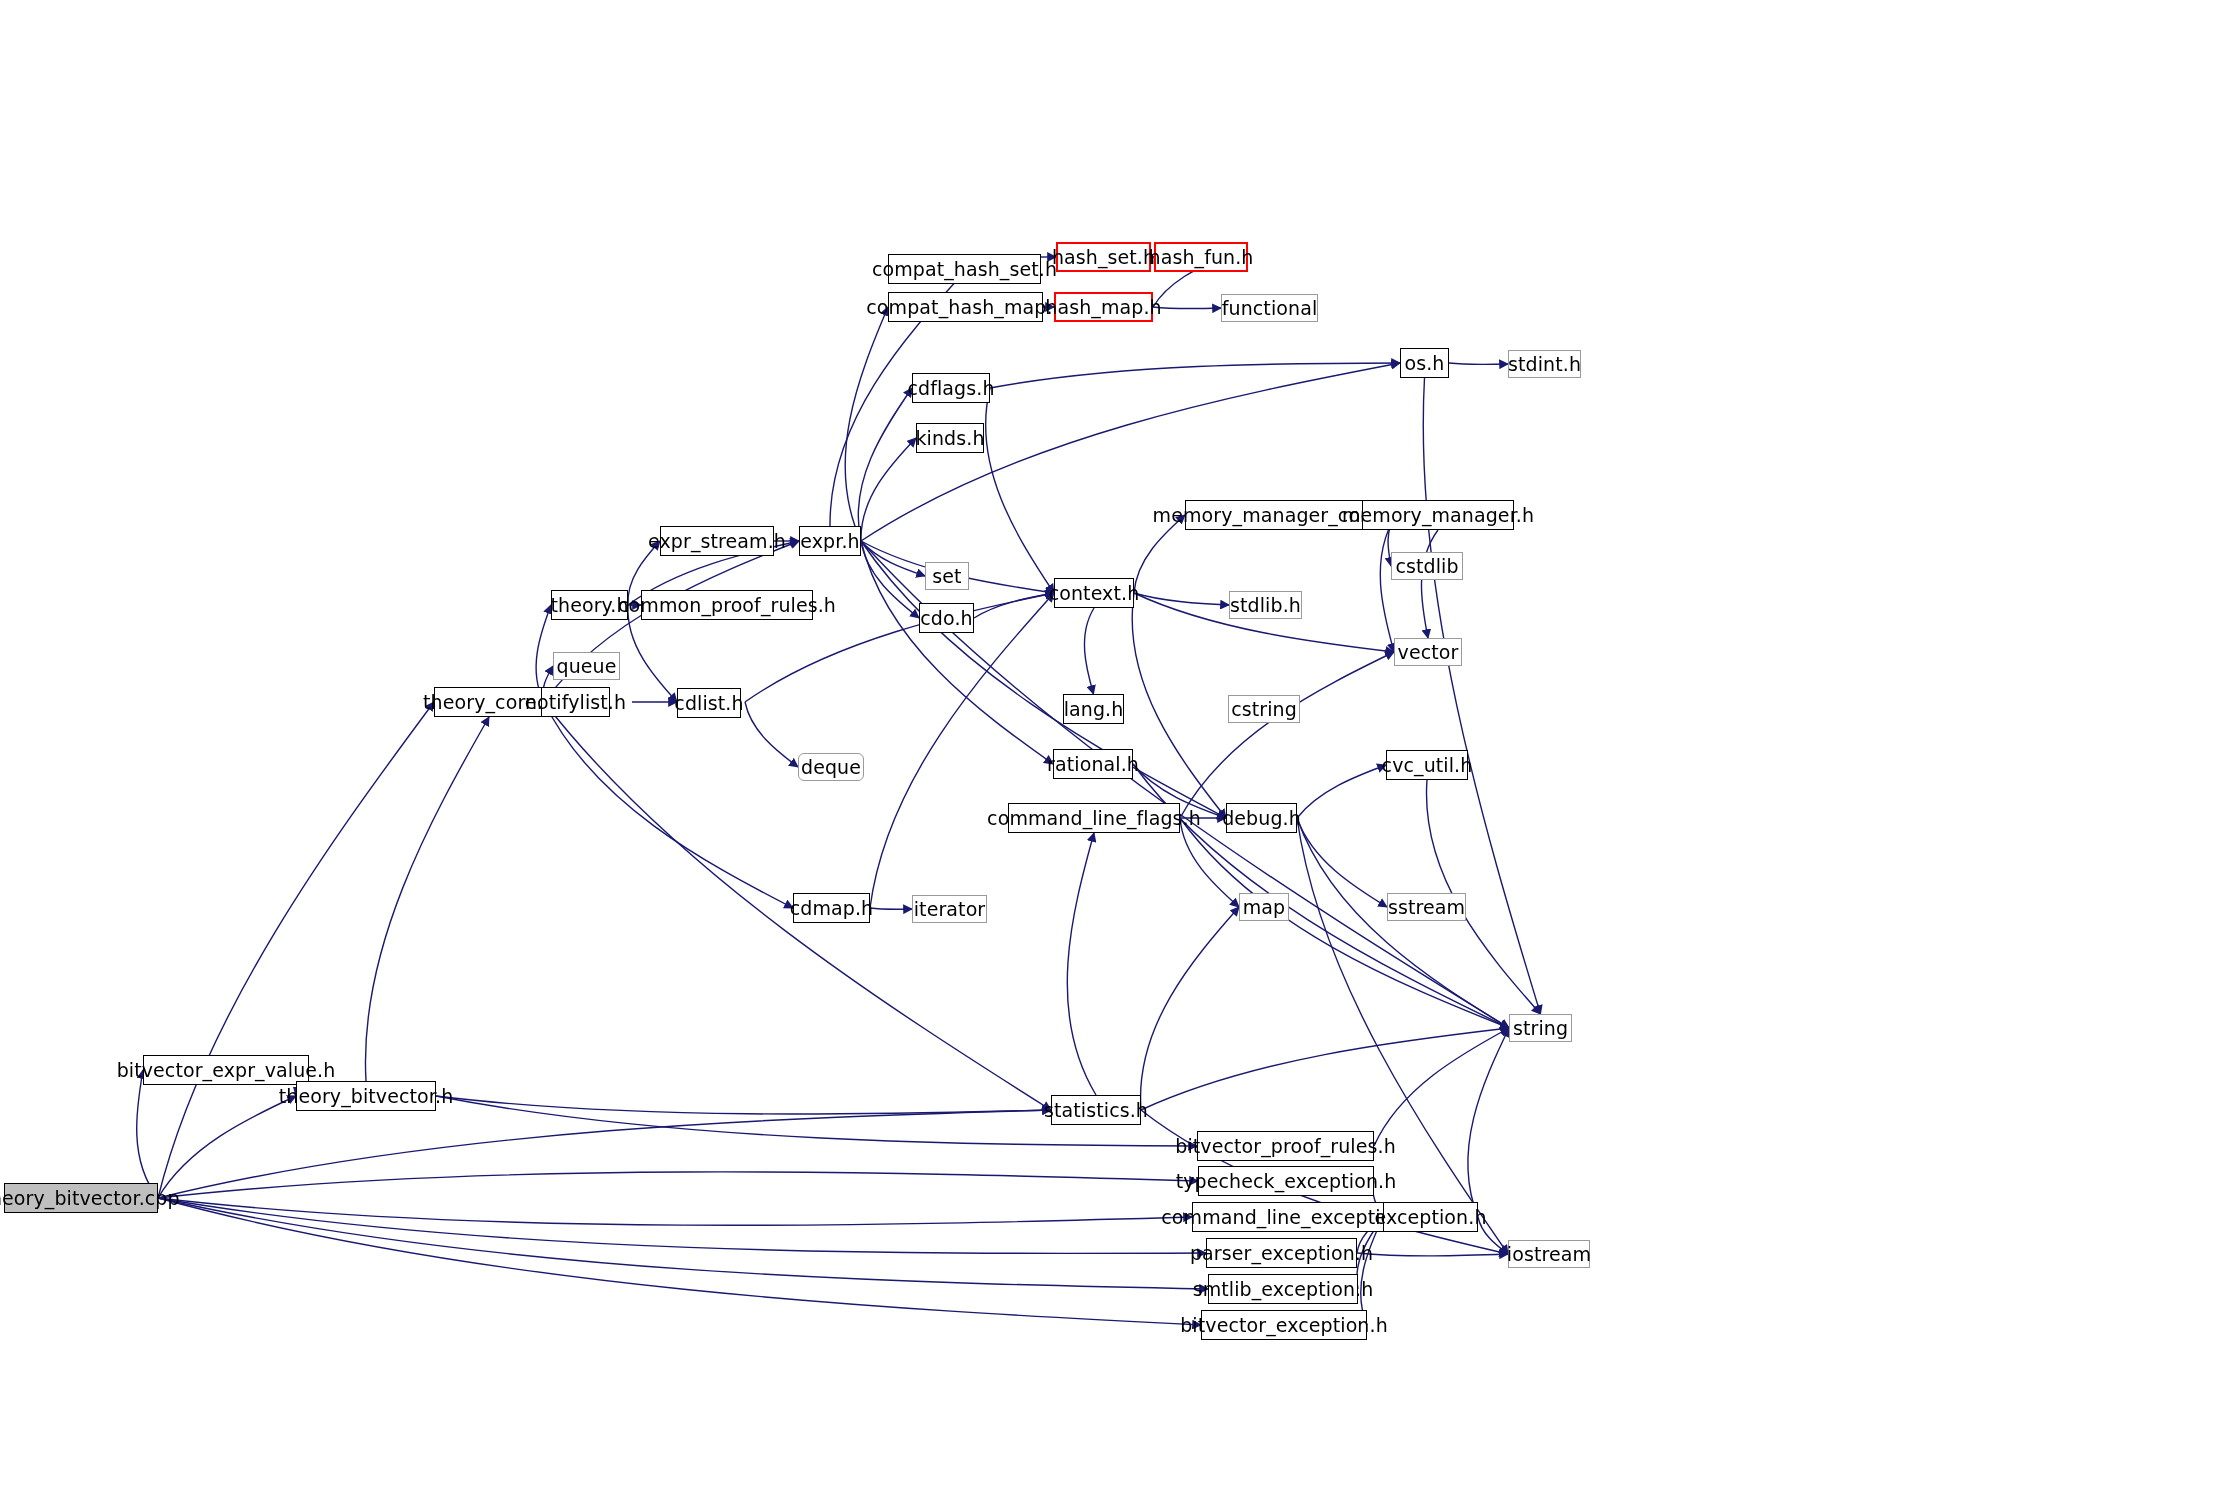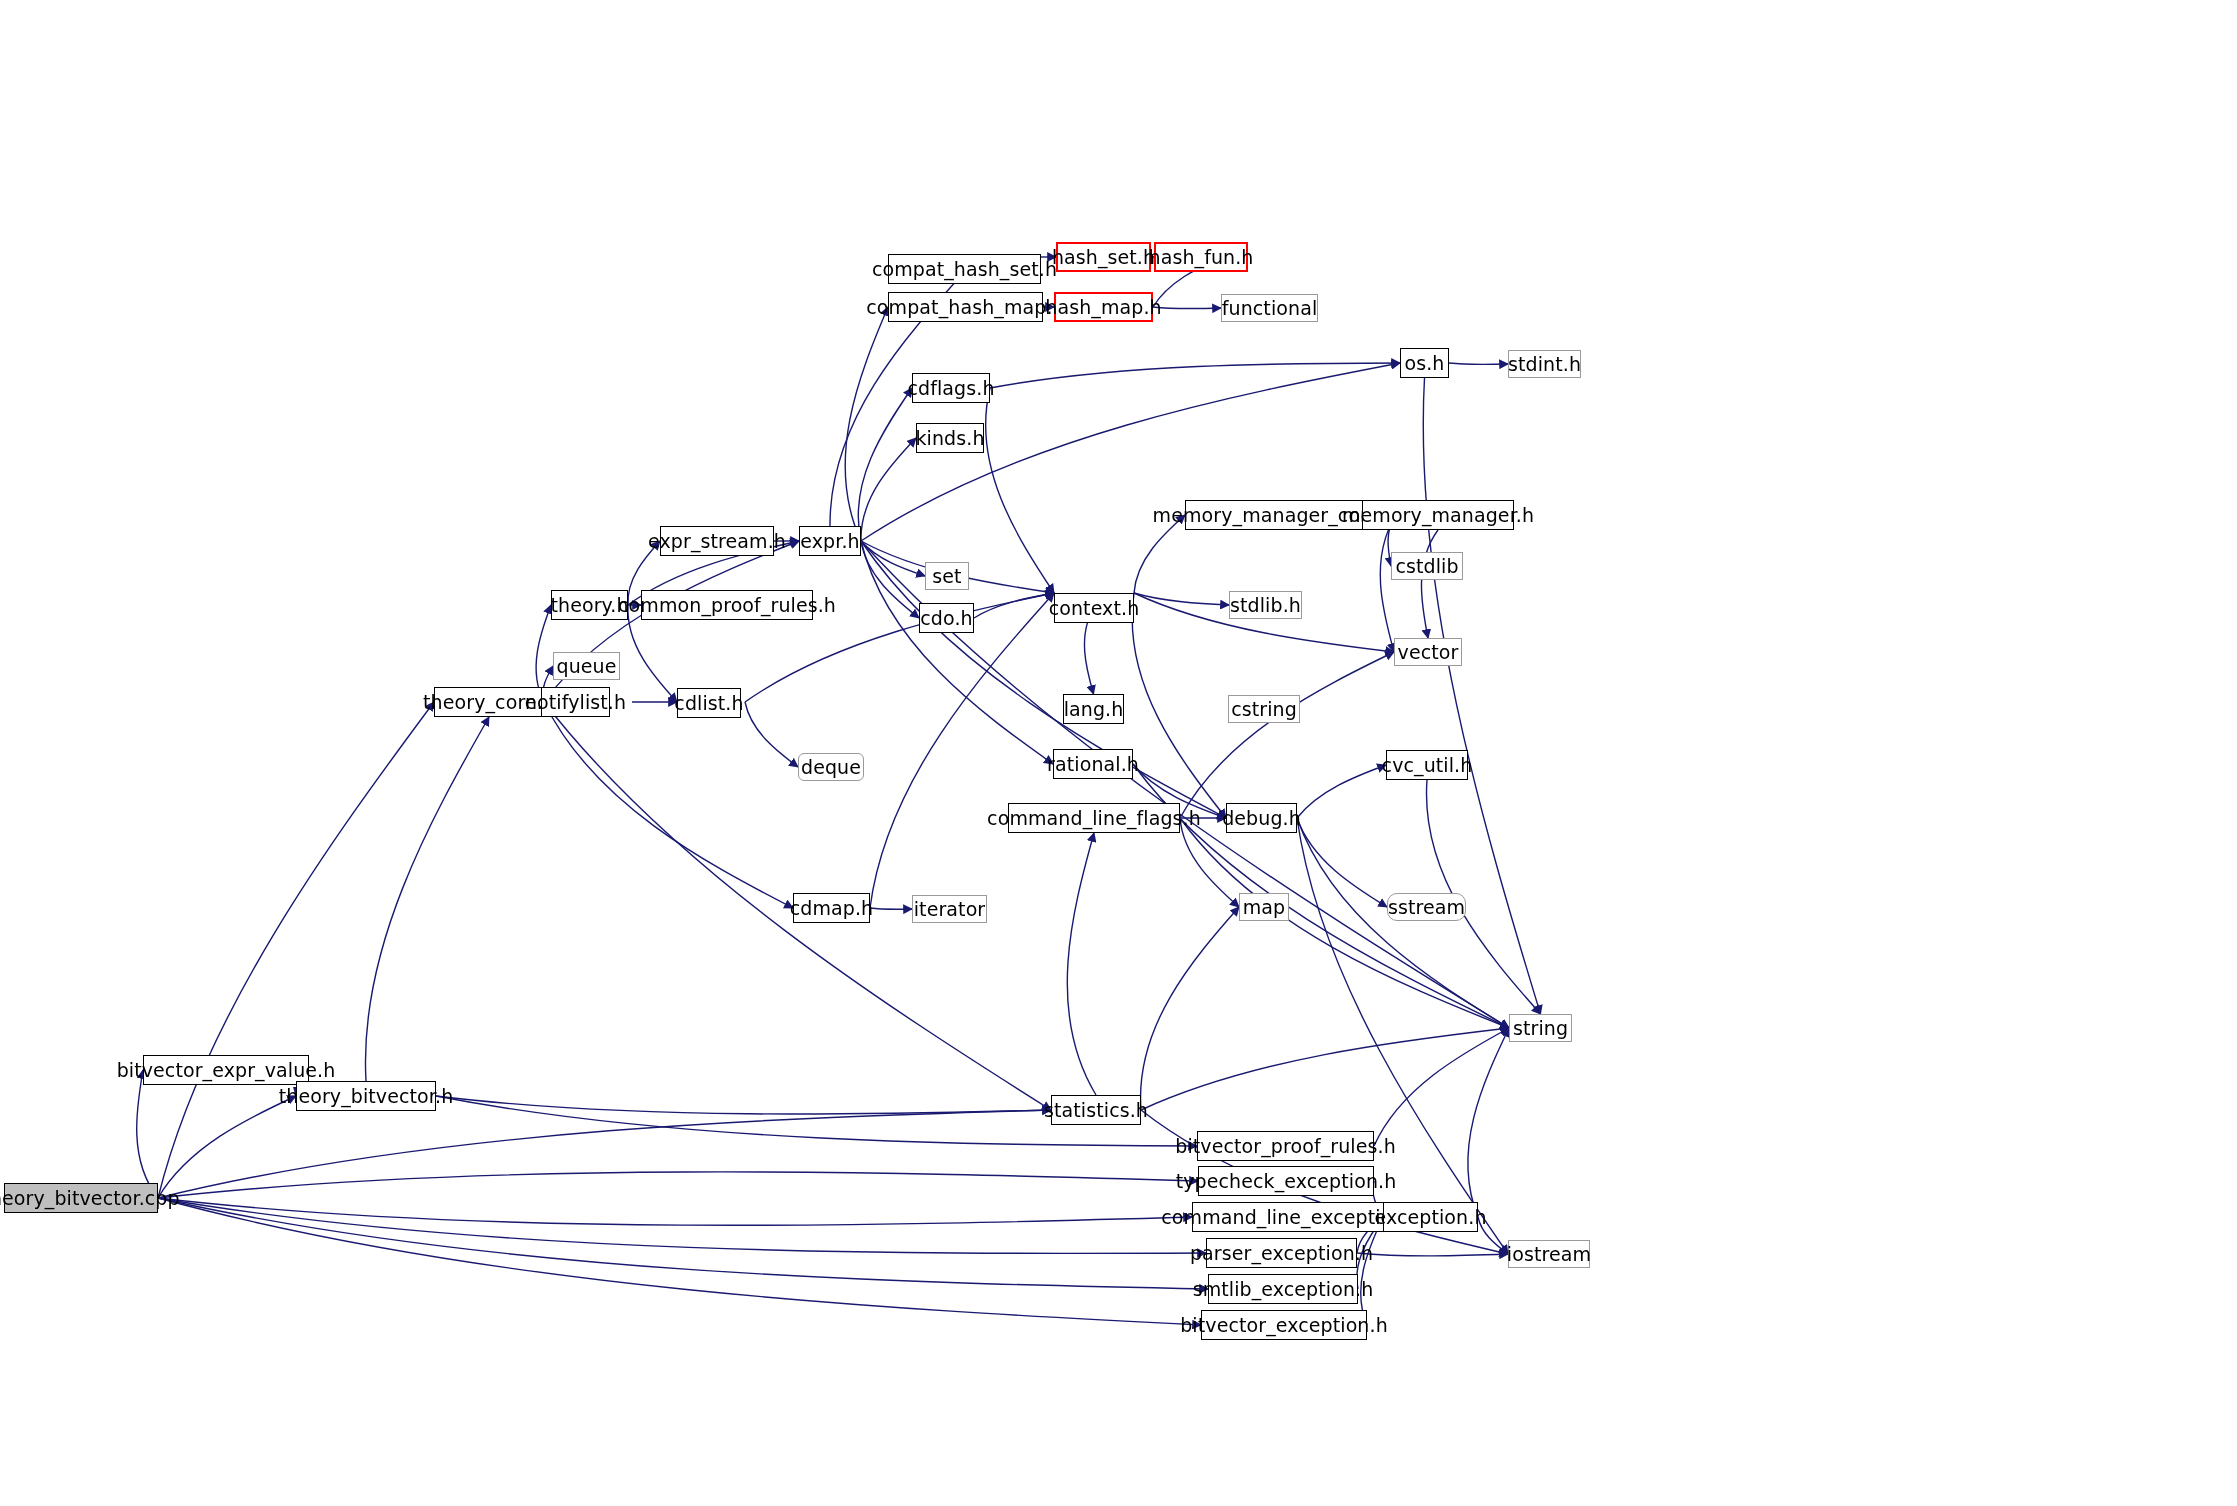--- a/index.html
+++ b/index.html
@@ -213,21 +213,21 @@
       </div>
       <div class="node" style="left: 919px; top: 603px; width: 55px; height: 30px;">
         <span class="node-label">cdo.h</span>
       </div>
       <div class="node" style="left: 793px; top: 893px; width: 77px; height: 30px;">
         <span class="node-label">cdmap.h</span>
       </div>
       <div class="node sys" style="left: 912px; top: 895px; width: 75px; height: 28px;">
         <span class="node-label">iterator</span>
       </div>
-      <div class="node" style="left: 1054px; top: 578px; width: 80px; height: 30px; margin-top: 15px;">
+      <div class="node" style="left: 1054px; top: 578px; width: 80px; height: 30px;">
         <span class="node-label">context.h</span>
       </div>
       <div class="node" style="left: 1185px; top: 500px; width: 211px; height: 30px;">
         <span class="node-label">memory_manager_context.h</span>
       </div>
       <div class="node" style="left: 1362px; top: 500px; width: 152px; height: 30px;">
         <span class="node-label">memory_manager.h</span>
       </div>
       <div class="node sys" style="left: 1391px; top: 552px; width: 72px; height: 28px;">
         <span class="node-label">cstdlib</span>
@@ -252,21 +252,21 @@
       </div>
       <div class="node" style="left: 1008px; top: 803px; width: 172px; height: 30px;">
         <span class="node-label">command_line_flags.h</span>
       </div>
       <div class="node" style="left: 1226px; top: 803px; width: 71px; height: 30px;">
         <span class="node-label">debug.h</span>
       </div>
       <div class="node sys" style="left: 1239px; top: 893px; width: 50px; height: 28px;">
         <span class="node-label">map</span>
       </div>
-      <div class="node sys" style="left: 1387px; top: 893px; width: 79px; height: 28px; border-radius: 10px;">
+      <div class="node sys" style="left: 1387px; top: 893px; width: 79px; height: 28px;">
         <span class="node-label">sstream</span>
       </div>
       <div class="node" style="left: 1051px; top: 1095px; width: 90px; height: 30px;">
         <span class="node-label">statistics.h</span>
       </div>
       <div class="node sys" style="left: 1509px; top: 1014px; width: 63px; height: 28px;">
         <span class="node-label">string</span>
       </div>
       <div class="node" style="left: 1197px; top: 1131px; width: 177px; height: 30px;">
         <span class="node-label">bitvector_proof_rules.h</span>

